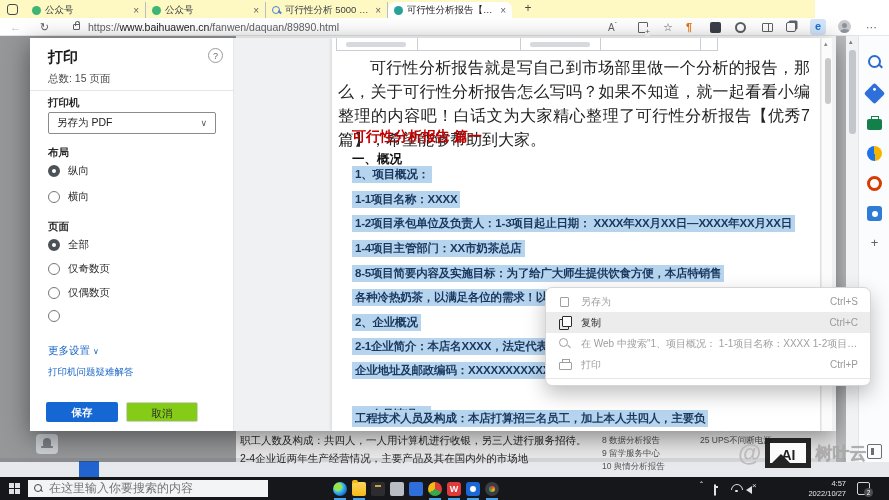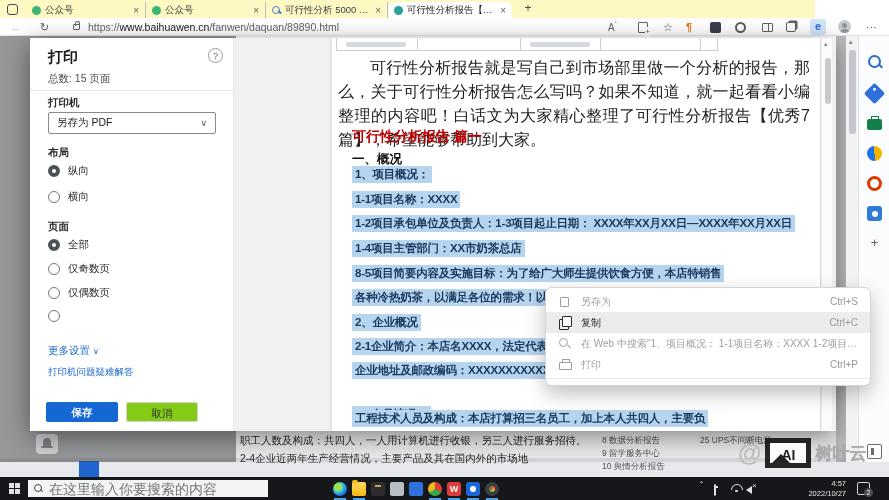--- a/index.html
+++ b/index.html
@@ -133,21 +133,21 @@
   .wm-box{width:46px;height:30px;border:5px solid #161616;background:#fff;position:relative;display:flex;align-items:flex-end;justify-content:center}
   .wm-box span{font-size:14px;font-weight:bold;color:#111;line-height:15px}
   .wm-box::after{content:"";position:absolute;bottom:0;left:2px;width:0;height:0;border-left:9px solid transparent;border-right:9px solid transparent;border-bottom:9px solid #161616}
   .wm-name{font-size:17px;font-weight:bold;color:#a9a9a9;text-shadow:0 0 1px #8f8f8f}
 
   
   .taskbar{position:absolute;left:0;top:477px;width:889px;height:23px;background:#16171b;z-index:9;color:#e8e8e8}
   .win{position:absolute;left:9px;top:6px;width:11px;height:11px;display:grid;grid-template-columns:5px 5px;grid-template-rows:5px 5px;gap:1px}
   .win i{background:#dfe1e4}
   .tsearch{position:absolute;left:28px;top:3px;width:240px;height:17px;background:#f3f4f5;display:flex;align-items:center;padding:0 6px;gap:6px}
-  .tsearch input{border:none;background:transparent;font-size:14px;color:#333;width:100%;outline:none;font-family:Liberation Sans, sans-serif}
+  .tsearch input{border:none;background:transparent;font-size:12px;color:#333;width:100%;outline:none;font-family:Liberation Mono, monospace}
   .ts-mag{position:relative;width:9px;height:9px;flex:none}
   .ts-mag::before{content:"";position:absolute;left:0;top:0;width:6px;height:6px;border:1.3px solid #444;border-radius:50%}
   .ts-mag::after{content:"";position:absolute;left:6px;top:6px;width:3px;height:1.3px;background:#444;transform:rotate(45deg)}
   .tk{position:absolute;top:482px;width:14px;height:14px;z-index:10;border-radius:3px}
   .tk-edge{border-radius:50%;background:radial-gradient(circle at 35% 35%,#9be24f 0 28%,#35c1f1 40%,#1b64c8 75%)}
   .tk-folder{background:linear-gradient(#ffd75e,#f5b915);border-radius:2px}
   .tk-folder::before{content:"";position:absolute;left:0;top:-2px;width:6px;height:3px;background:#f5b915;border-radius:2px 2px 0 0}
   .tk-case{background:#2d2d30;border-radius:2px}
   .tk-case::before{content:"";position:absolute;left:4px;top:3px;width:6px;height:2px;background:#caa34a}
   .tk-mail{background:#b9bdc4;border-radius:2px}

